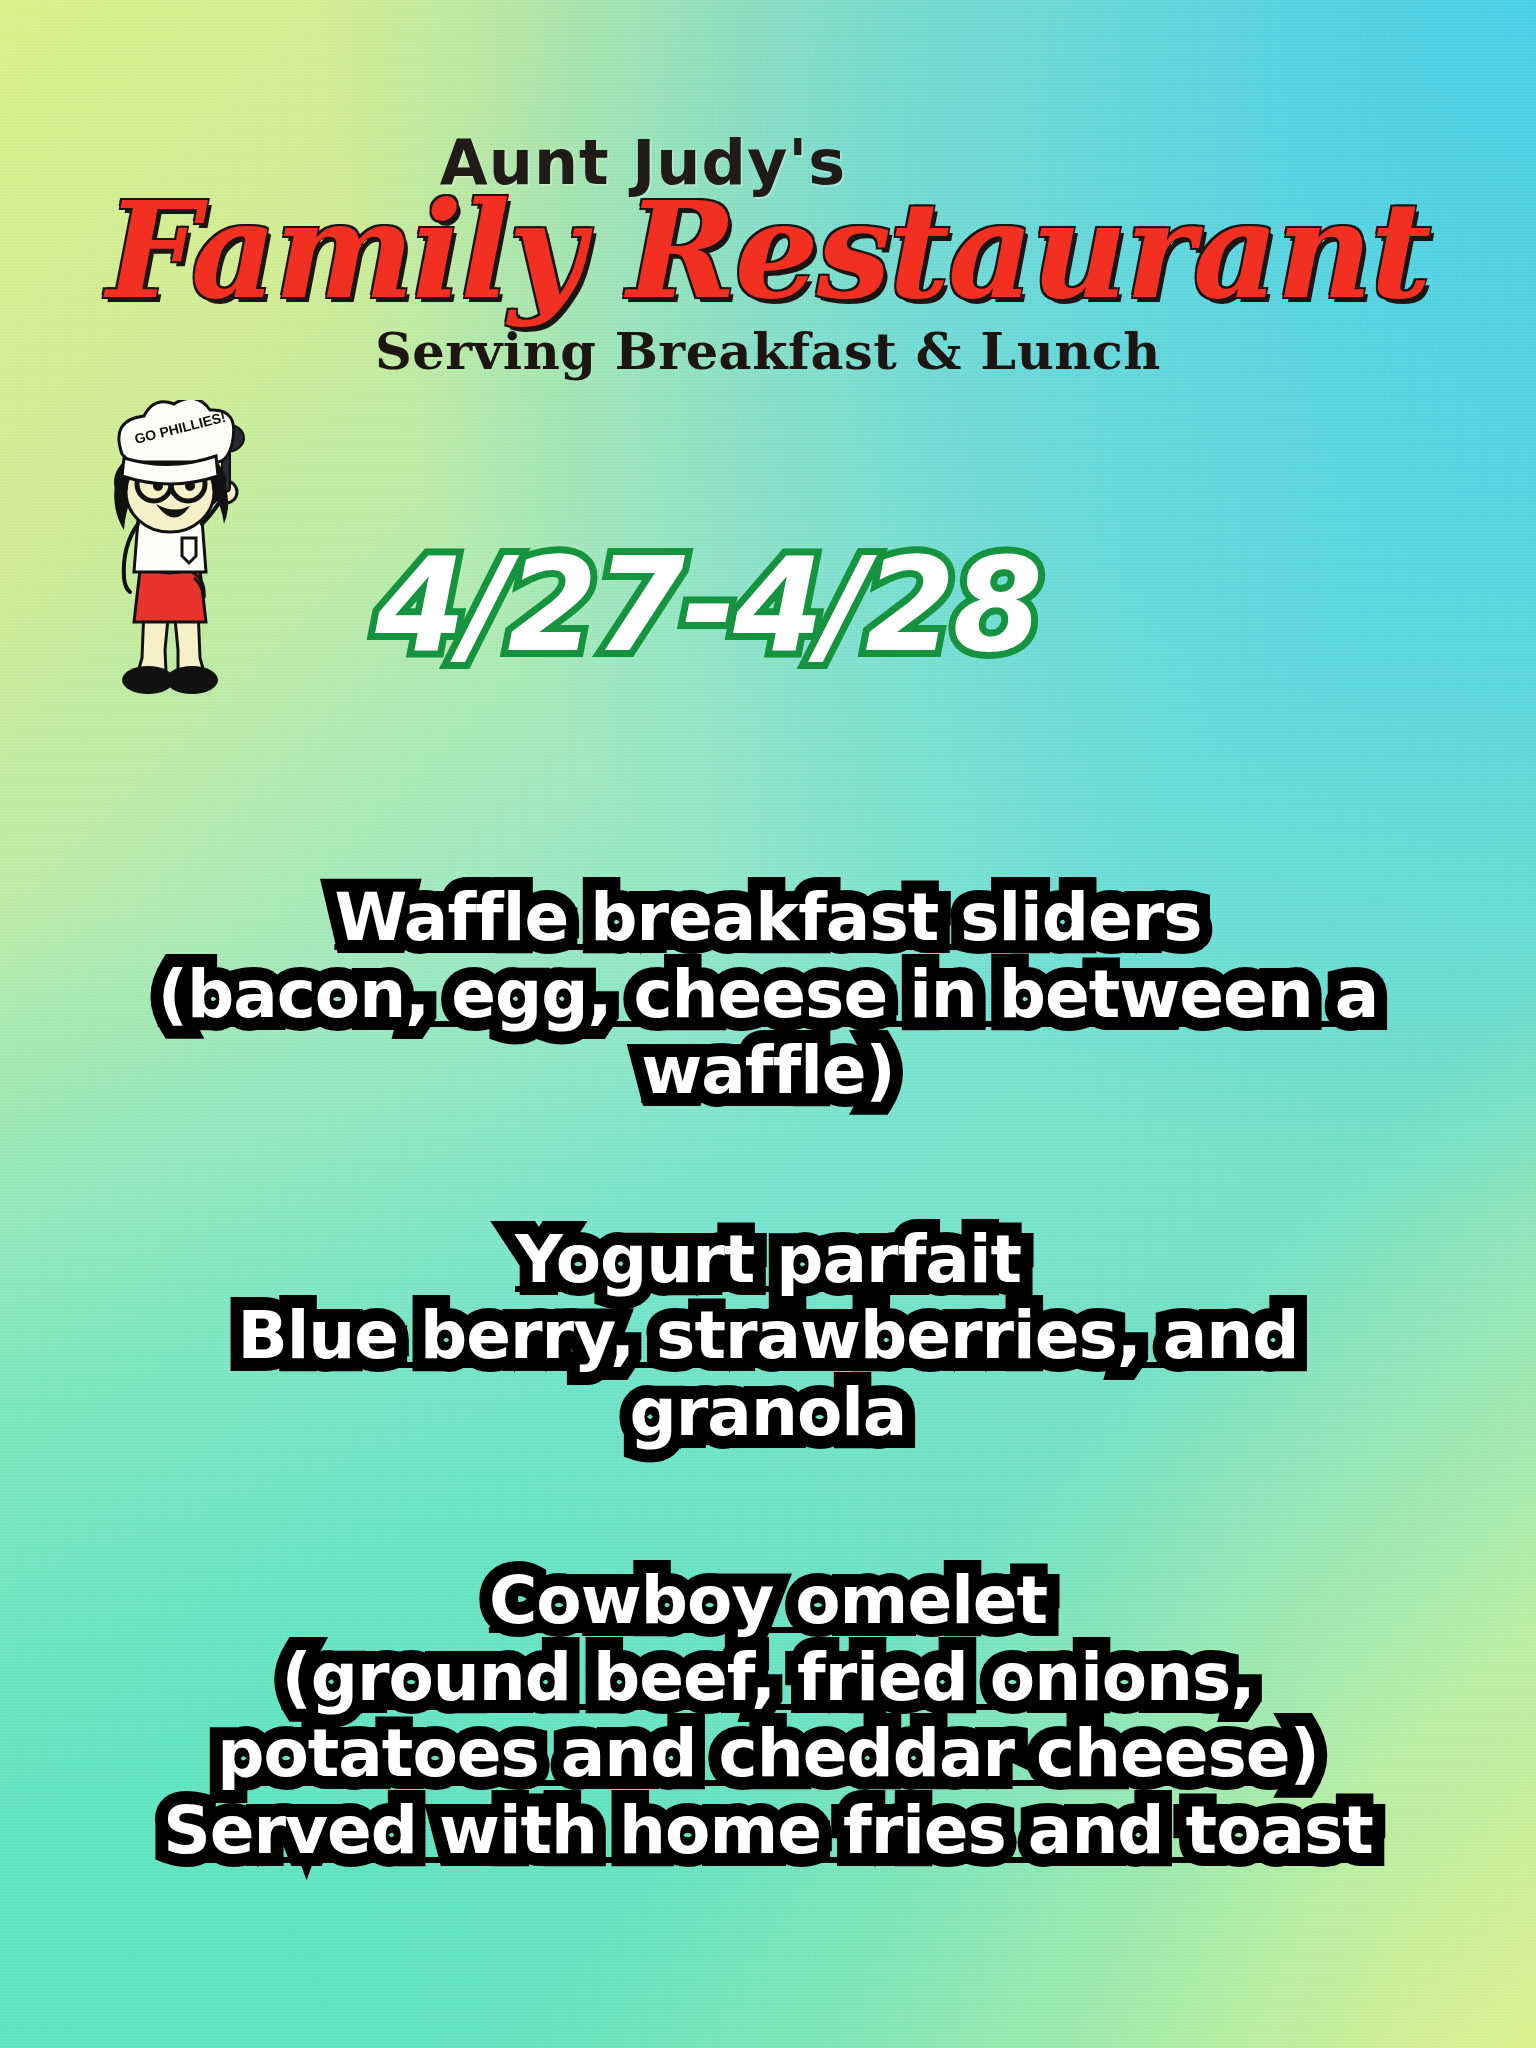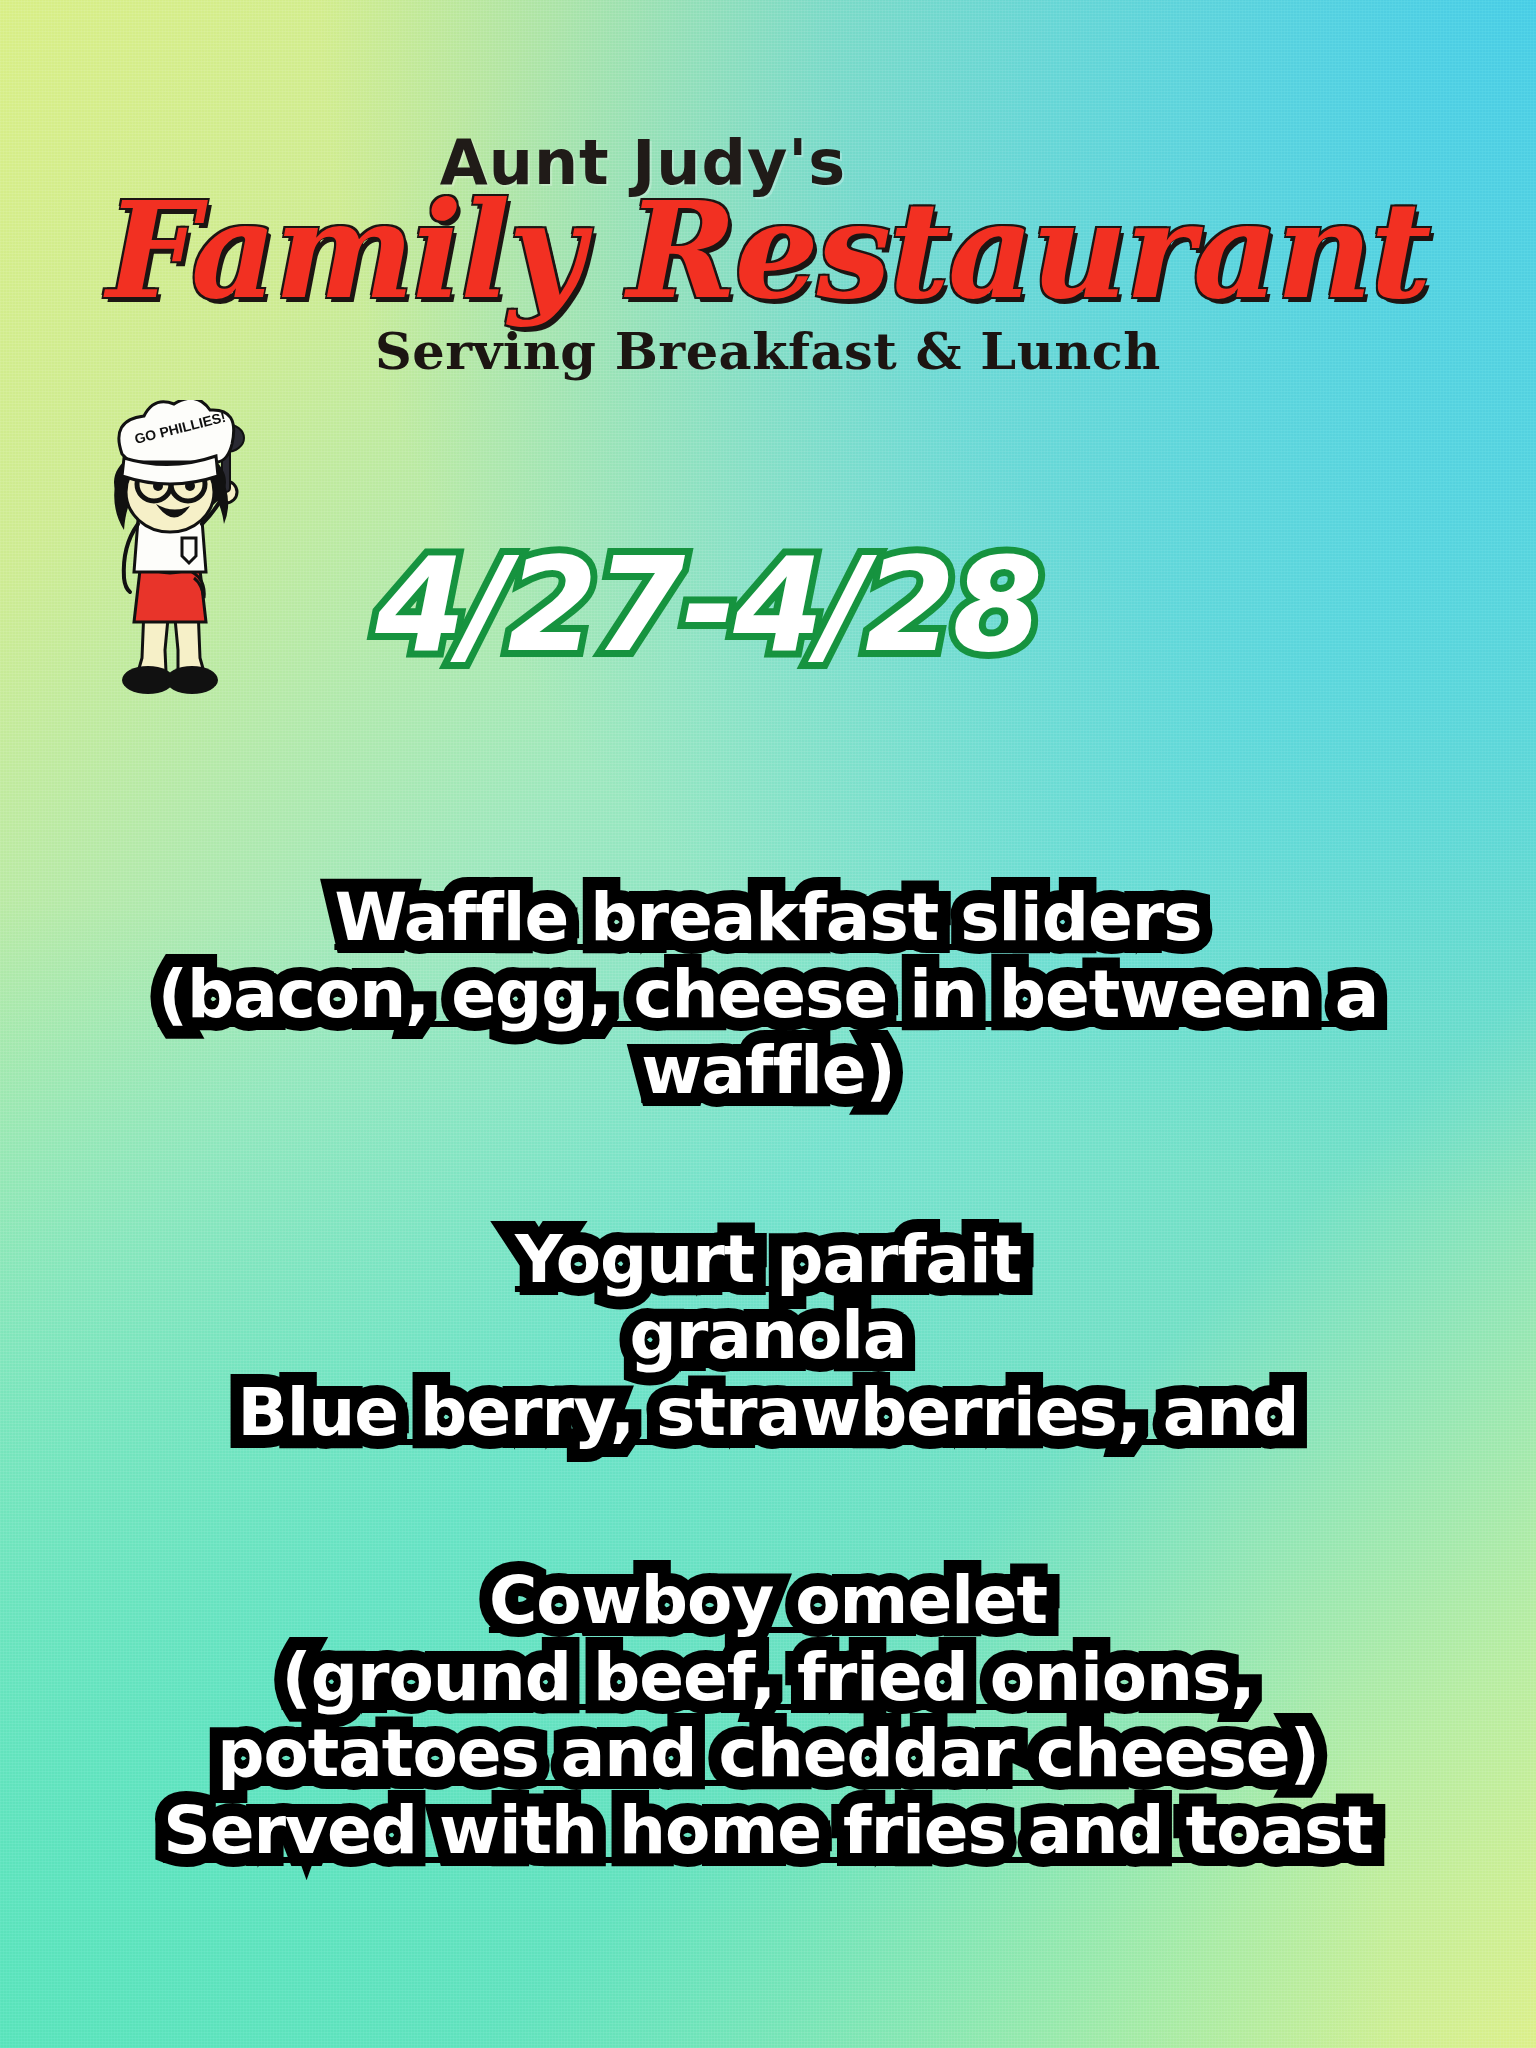--- a/index.html
+++ b/index.html
@@ -186,22 +186,22 @@
   <div class="menu">
 
     <div class="menu-item">
       <span class="menu-line">Waffle breakfast sliders</span>
       <span class="menu-line">(bacon, egg, cheese in between a</span>
       <span class="menu-line">waffle)</span>
     </div>
 
     <div class="menu-item">
       <span class="menu-line">Yogurt parfait</span>
+      <span class="menu-line">Blue berry, strawberries, and</span>
       <span class="menu-line">granola</span>
-      <span class="menu-line">Blue berry, strawberries, and</span>
     </div>
 
     <div class="menu-item">
       <span class="menu-line">Cowboy omelet</span>
       <span class="menu-line">(ground beef, fried onions,</span>
       <span class="menu-line">potatoes and cheddar cheese)</span>
       <span class="menu-line">Served with home fries and toast</span>
     </div>
 
   </div>

